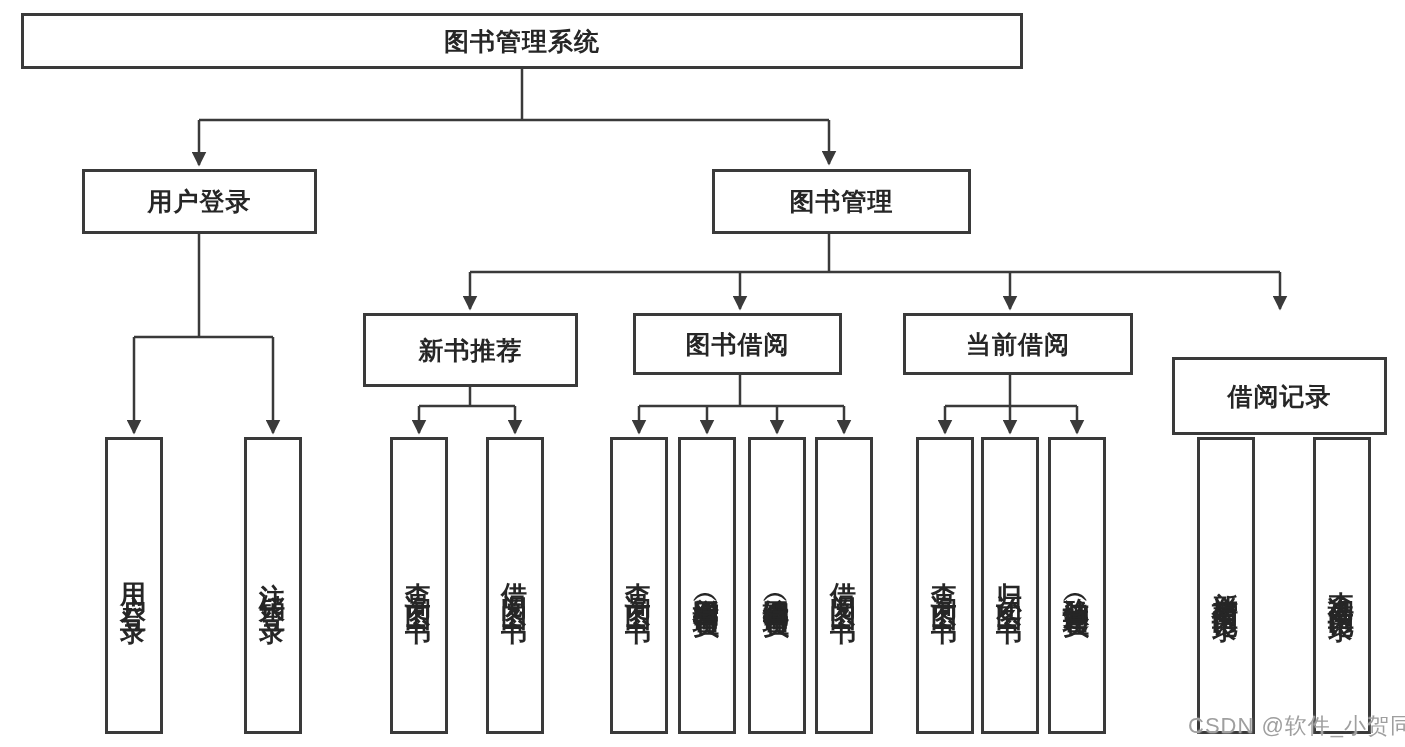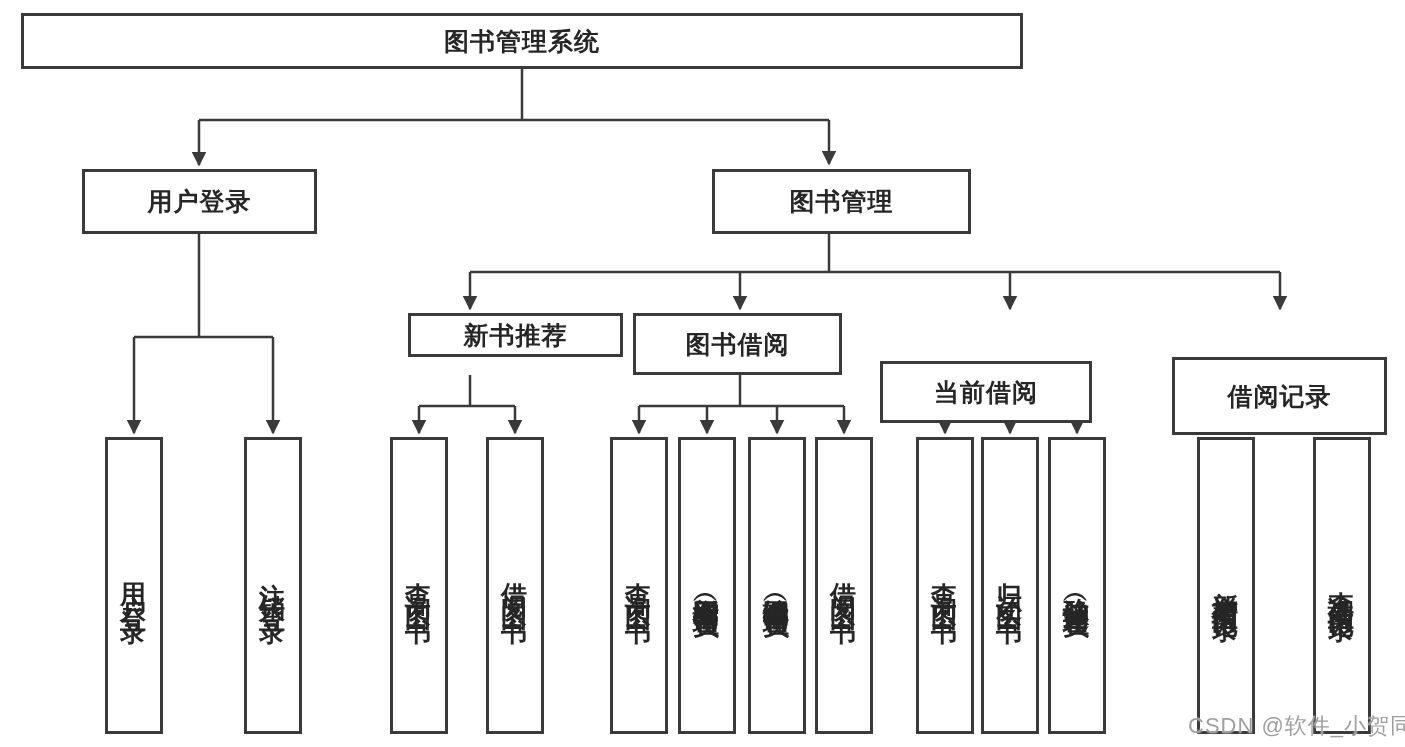--- a/index.html
+++ b/index.html
@@ -92,23 +92,23 @@
       <path d="M1226 406 V433" marker-end="url(#arrow)"></path>
       <path d="M1342 406 V433" marker-end="url(#arrow)"></path>
     </g>
   </svg>
 
   <div class="node h-node" style="left:21px;top:13px;width:1002px;height:56px;">图书管理系统</div>
 
   <div class="node h-node" style="left:82px;top:169px;width:235px;height:65px;">用户登录</div>
   <div class="node h-node" style="left:712px;top:169px;width:259px;height:65px;">图书管理</div>
 
-  <div class="node h-node" style="left:363px;top:313px;width:215px;height:44px;margin-left:45px;">新书推荐</div>
+  <div class="node h-node" style="left:363px;top:313px;width:215px;height:74px;">新书推荐</div>
   <div class="node h-node" style="left:633px;top:313px;width:209px;height:62px;">图书借阅</div>
-  <div class="node h-node" style="left:880px;top:313px;width:212px;height:62px;margin-top:48px;">当前借阅</div>
+  <div class="node h-node" style="left:903px;top:313px;width:230px;height:62px;">当前借阅</div>
   <div class="node h-node" style="left:1172px;top:313px;width:215px;height:78px;margin-top:44px;">借阅记录</div>
 
   <div class="node leaf leaf-s" style="left:105px;">用户登录</div>
   <div class="node leaf leaf-s" style="left:244px;">注销登录</div>
 
   <div class="node leaf leaf-s" style="left:390px;">查询图书</div>
   <div class="node leaf leaf-s" style="left:486px;">借阅图书</div>
 
   <div class="node leaf leaf-s" style="left:610px;">查询图书</div>
   <div class="node leaf leaf-l" style="left:678px;">新增图书（管理员）</div>

